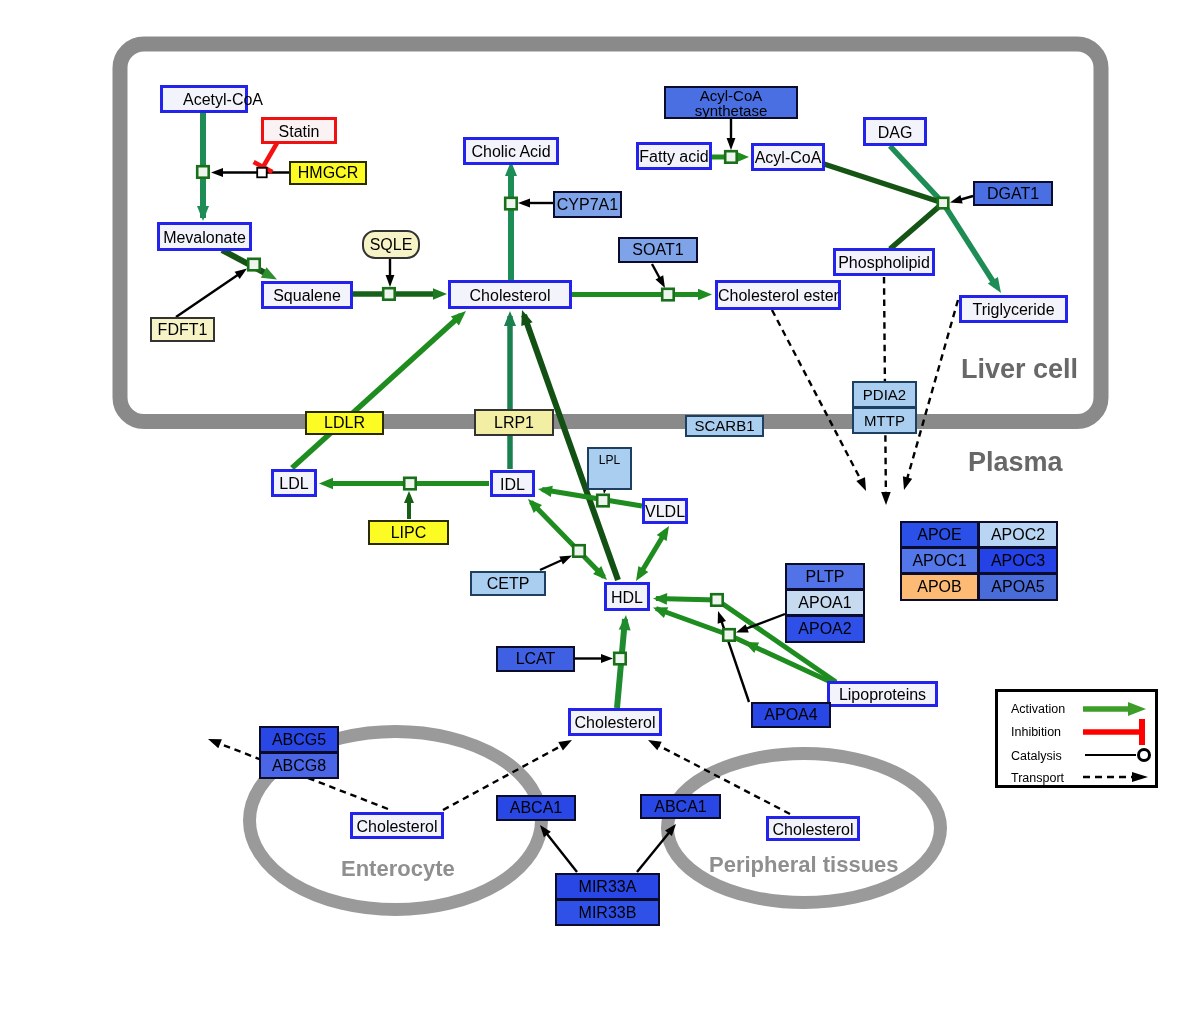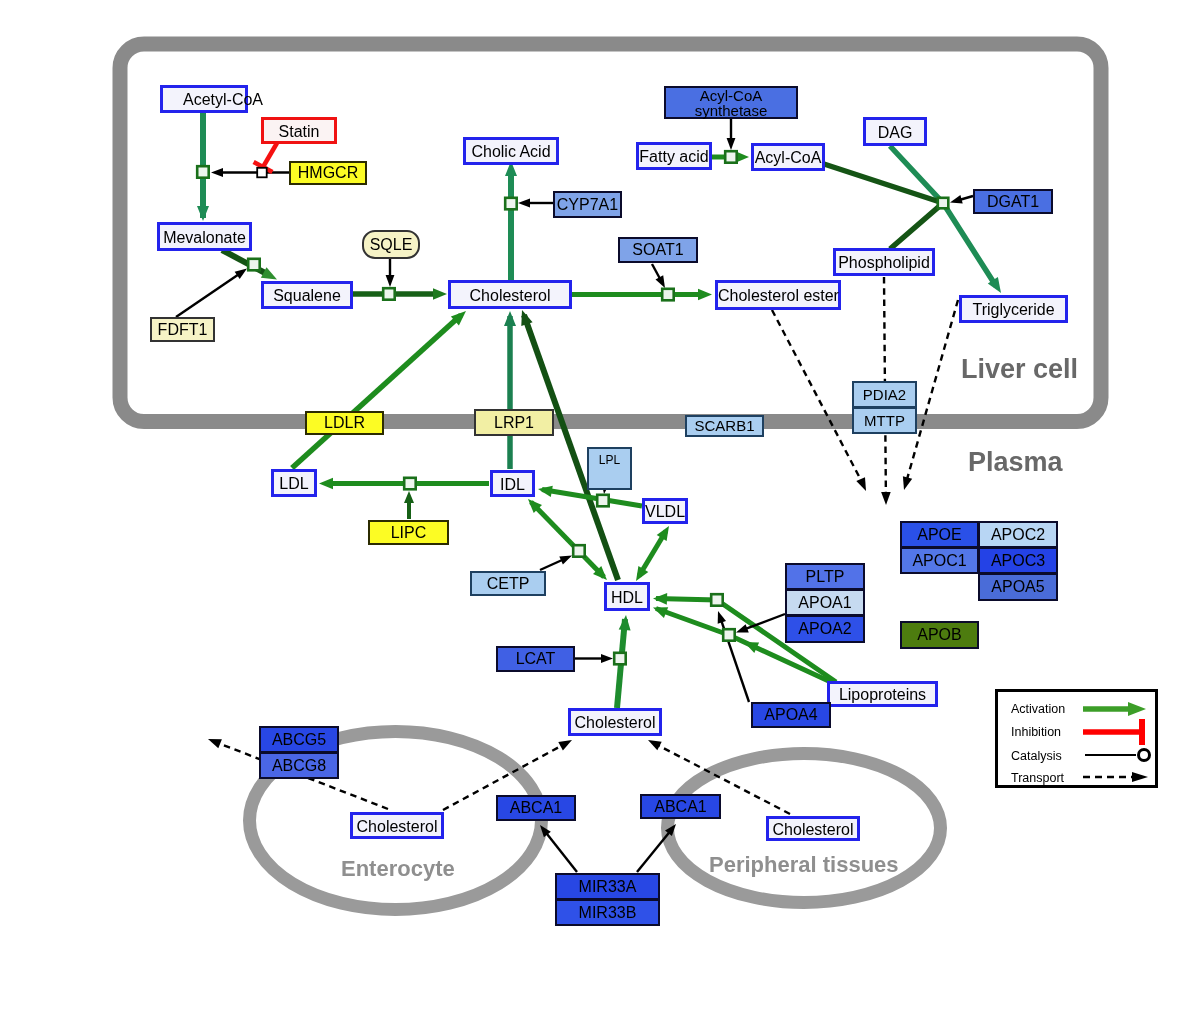--- a/index.html
+++ b/index.html
@@ -13,21 +13,21 @@
 .pb{border:2px solid #1E4060;background:#AACEF0;}
 .b1{border:2px solid #0B0B2B;background:#4A6FE2;}
 .b2{border:2px solid #0B0B2B;background:#4060E4;}
 .b3{border:2px solid #0B0B2B;background:#2847E4;}
 .b4{border:2px solid #0B0B2B;background:#4A66E6;}
 .b5{border:2px solid #0B0B2B;background:#2F51E8;}
 .g1{border:2px solid #0B0B2B;background:#2A50E8;}
 .g2{border:2px solid #0B0B2B;background:#B8D6F4;}
 .g3{border:2px solid #0B0B2B;background:#5377E8;}
 .g4{border:2px solid #0B0B2B;background:#2442E6;}
-.g5{border:2px solid #0B0B2B;background:#4d7c0f;margin-top:48px;}
+.g5{border:2px solid #0B0B2B;background:#fdba74;}
 .g6{border:2px solid #0B0B2B;background:#4A6CD8;}
 .p1{border:2px solid #0B0B2B;background:#5272E8;}
 .p2{border:2px solid #0B0B2B;background:#C6DAF0;}
 .p3{border:2px solid #0B0B2B;background:#2E50E8;}
 .lab{position:absolute;z-index:2;font-weight:bold;color:#8A8A8A;white-space:nowrap;}
 </style></head>
 <body>
 <svg class="main" width="1200" height="1013" viewBox="0 0 1200 1013">
 <rect x="120" y="44" width="981" height="377.5" rx="24" ry="24" fill="none" stroke="#8A8A8A" stroke-width="15"></rect>
 <ellipse cx="395.5" cy="820.5" rx="146" ry="89" fill="none" stroke="#9A9A9A" stroke-width="13"></ellipse>
@@ -156,21 +156,21 @@
 <div class="bx py" style="left:150px;top:317px;width:65px;height:25px;font-size:16px;line-height:21px;">FDFT1</div>
 <div class="bx py2" style="left:474px;top:409px;width:80px;height:27px;font-size:16px;line-height:23px;">LRP1</div>
 <div class="bx pw" style="left:553px;top:191px;width:69px;height:27px;font-size:16px;line-height:23px;">CYP7A1</div>
 <div class="bx pw" style="left:618px;top:237px;width:80px;height:26px;font-size:16px;line-height:22px;">SOAT1</div>
 <div class="bx pb" style="left:587px;top:447px;width:45px;height:43px;font-size:12px;line-height:22px;">LPL</div>
 <div class="bx pb" style="left:470px;top:571px;width:76px;height:25px;font-size:16px;line-height:21px;">CETP</div>
 <div class="bx pb" style="left:685px;top:415px;width:79px;height:22px;font-size:15px;line-height:18px;">SCARB1</div>
 <div class="bx pb" style="left:852px;top:381px;width:65px;height:27px;font-size:15px;line-height:23px;">PDIA2</div>
 <div class="bx pb" style="left:852px;top:407px;width:65px;height:27px;font-size:15px;line-height:23px;">MTTP</div>
 <div class="bx b1" style="left:664px;top:86px;width:134px;height:33px;font-size:15px;line-height:14.5px;padding-top:1px;">Acyl-CoA<br>synthetase</div>
-<div class="bx b1" style="left:973px;top:181px;width:80px;height:25px;font-size:16px;line-height:21px;margin-top:8px;">DGAT1</div>
+<div class="bx b1" style="left:973px;top:181px;width:80px;height:25px;font-size:16px;line-height:21px;">DGAT1</div>
 <div class="bx b2" style="left:496px;top:646px;width:79px;height:26px;font-size:16px;line-height:22px;">LCAT</div>
 <div class="bx b3" style="left:714px;top:702px;width:80px;height:26px;font-size:16px;line-height:22px;margin-left:37px;">APOA4</div>
 <div class="bx b3" style="left:496px;top:795px;width:80px;height:26px;font-size:16px;line-height:22px;">ABCA1</div>
 <div class="bx b3" style="left:640px;top:794px;width:81px;height:25px;font-size:16px;line-height:21px;">ABCA1</div>
 <div class="bx b3" style="left:259px;top:726px;width:80px;height:27px;font-size:16px;line-height:23px;">ABCG5</div>
 <div class="bx b4" style="left:259px;top:752px;width:80px;height:27px;font-size:16px;line-height:23px;">ABCG8</div>
 <div class="bx b3" style="left:555px;top:873px;width:105px;height:27px;font-size:16px;line-height:23px;">MIR33A</div>
 <div class="bx b5" style="left:555px;top:899px;width:105px;height:27px;font-size:16px;line-height:23px;">MIR33B</div>
 <div class="bx g1" style="left:900px;top:521px;width:79px;height:27px;font-size:16px;line-height:23px;">APOE</div>
 <div class="bx g2" style="left:978px;top:521px;width:80px;height:27px;font-size:16px;line-height:23px;">APOC2</div>

